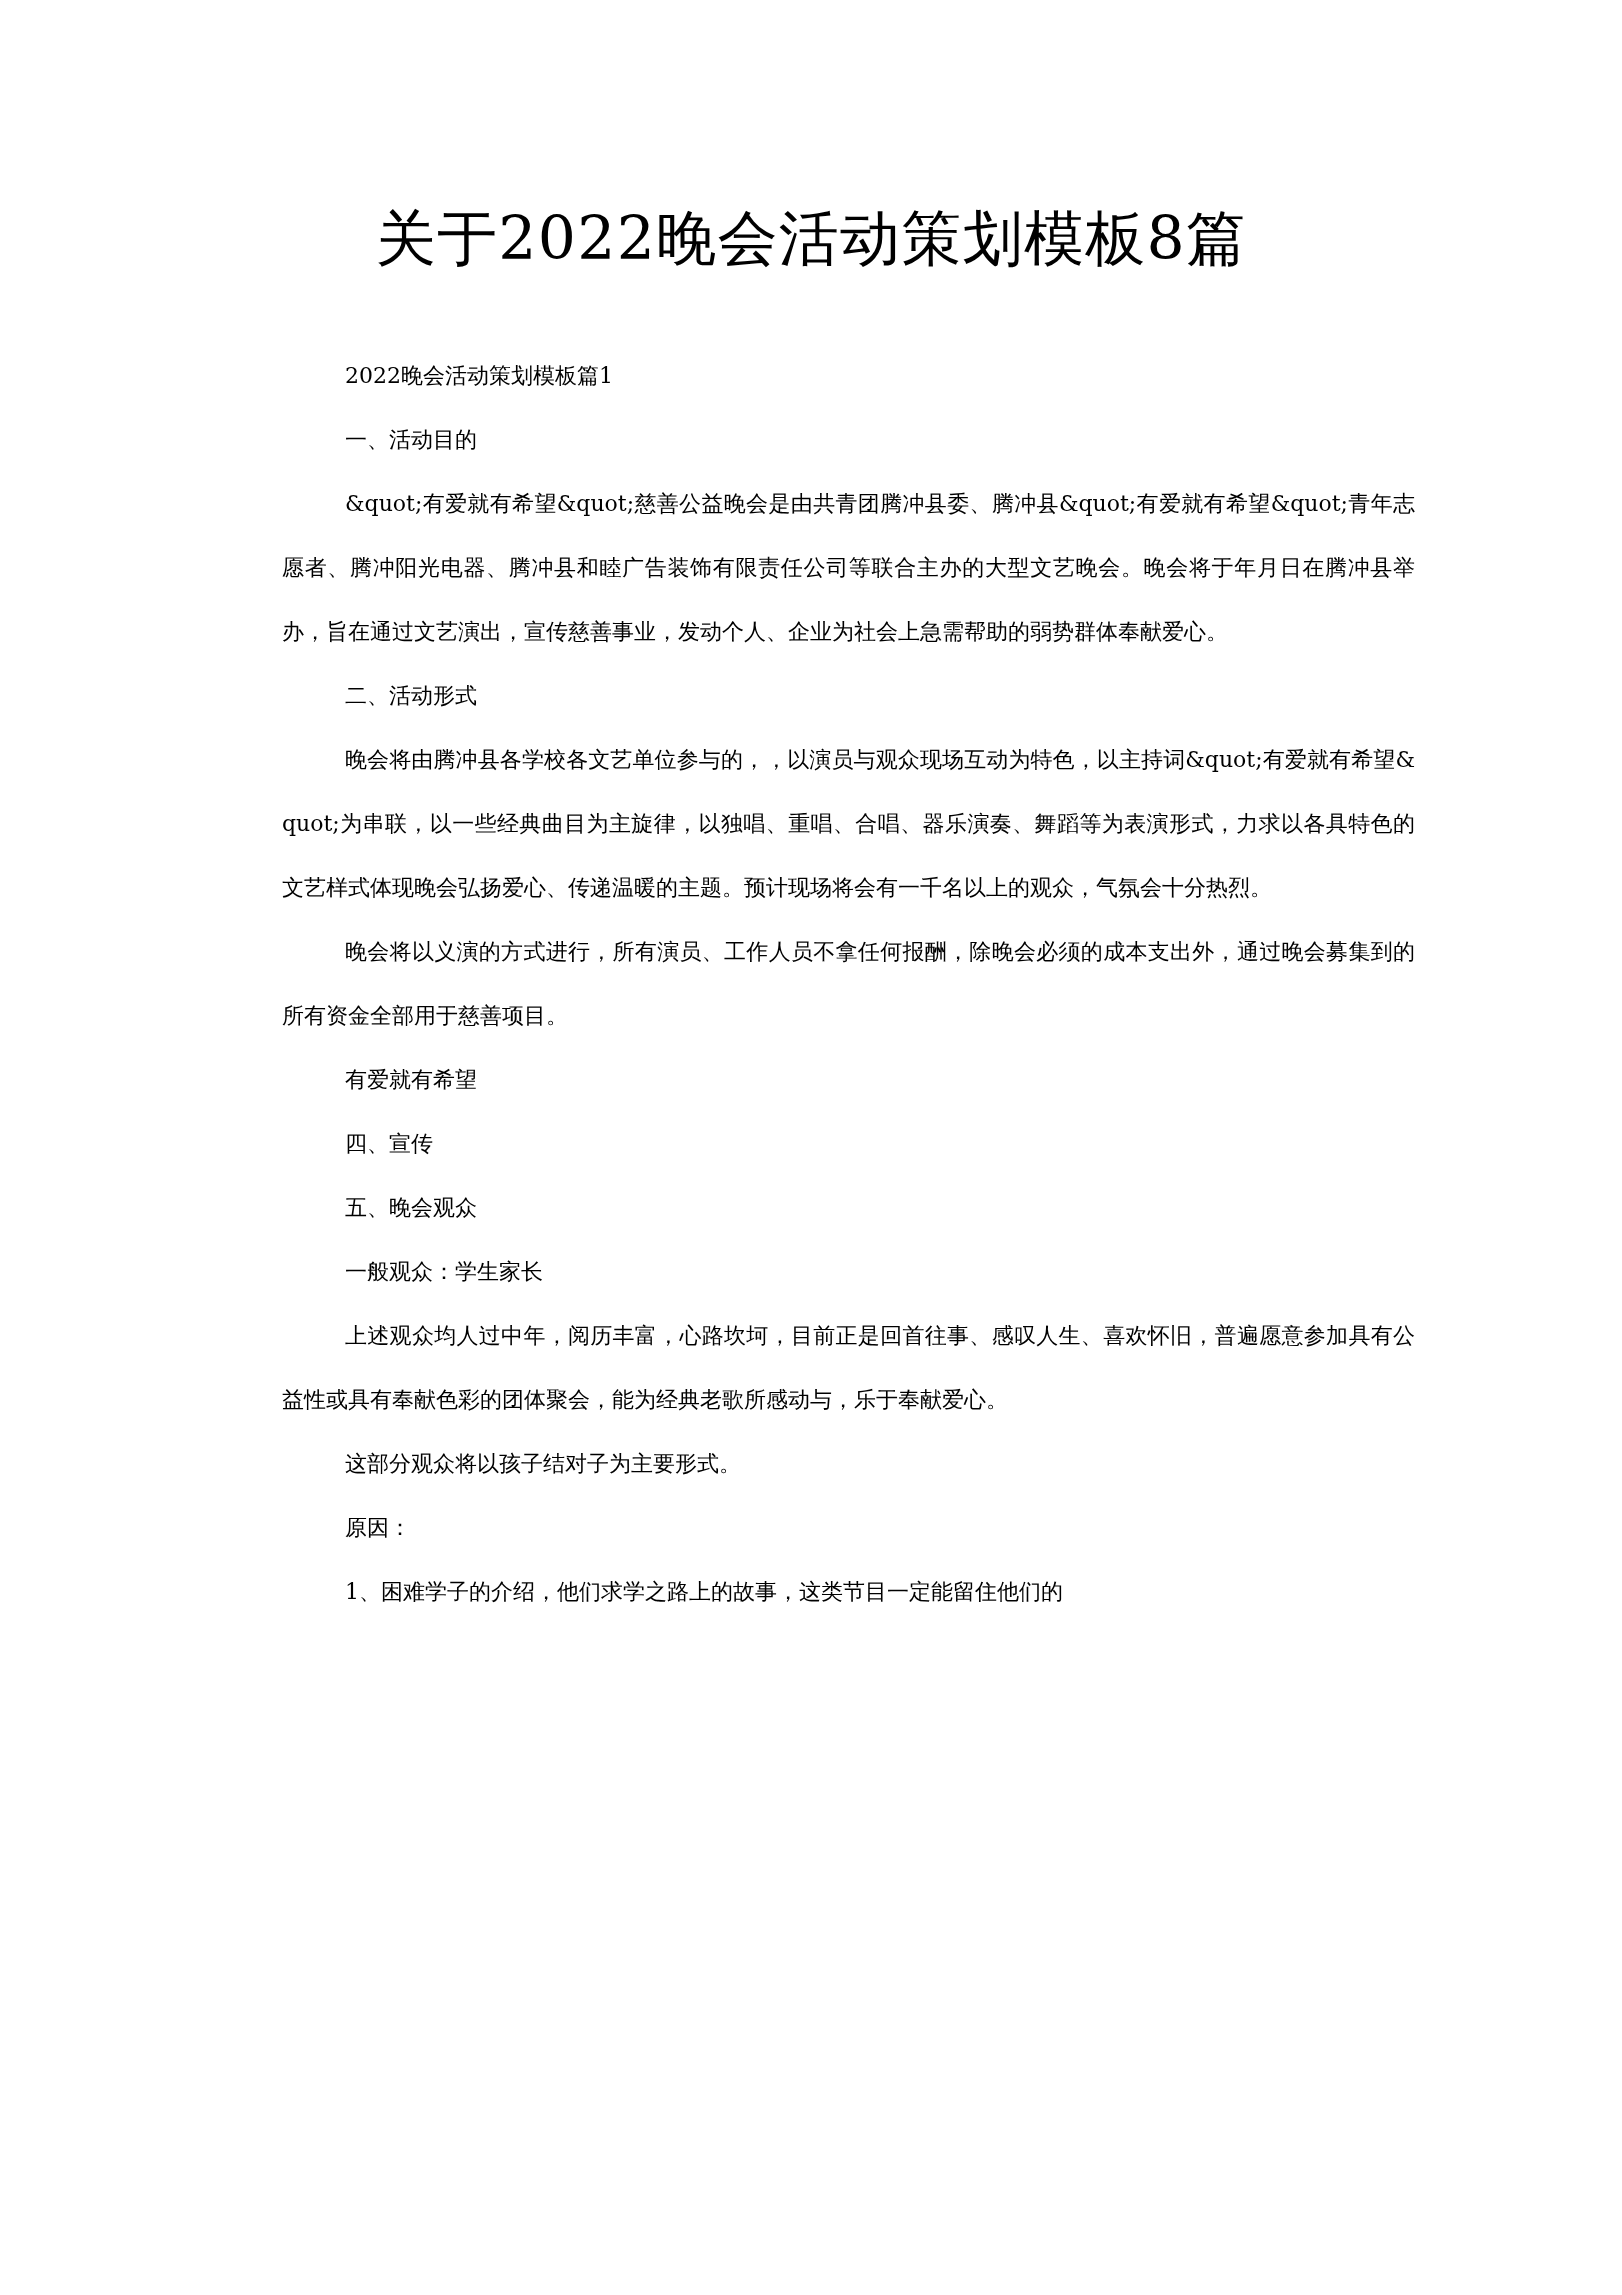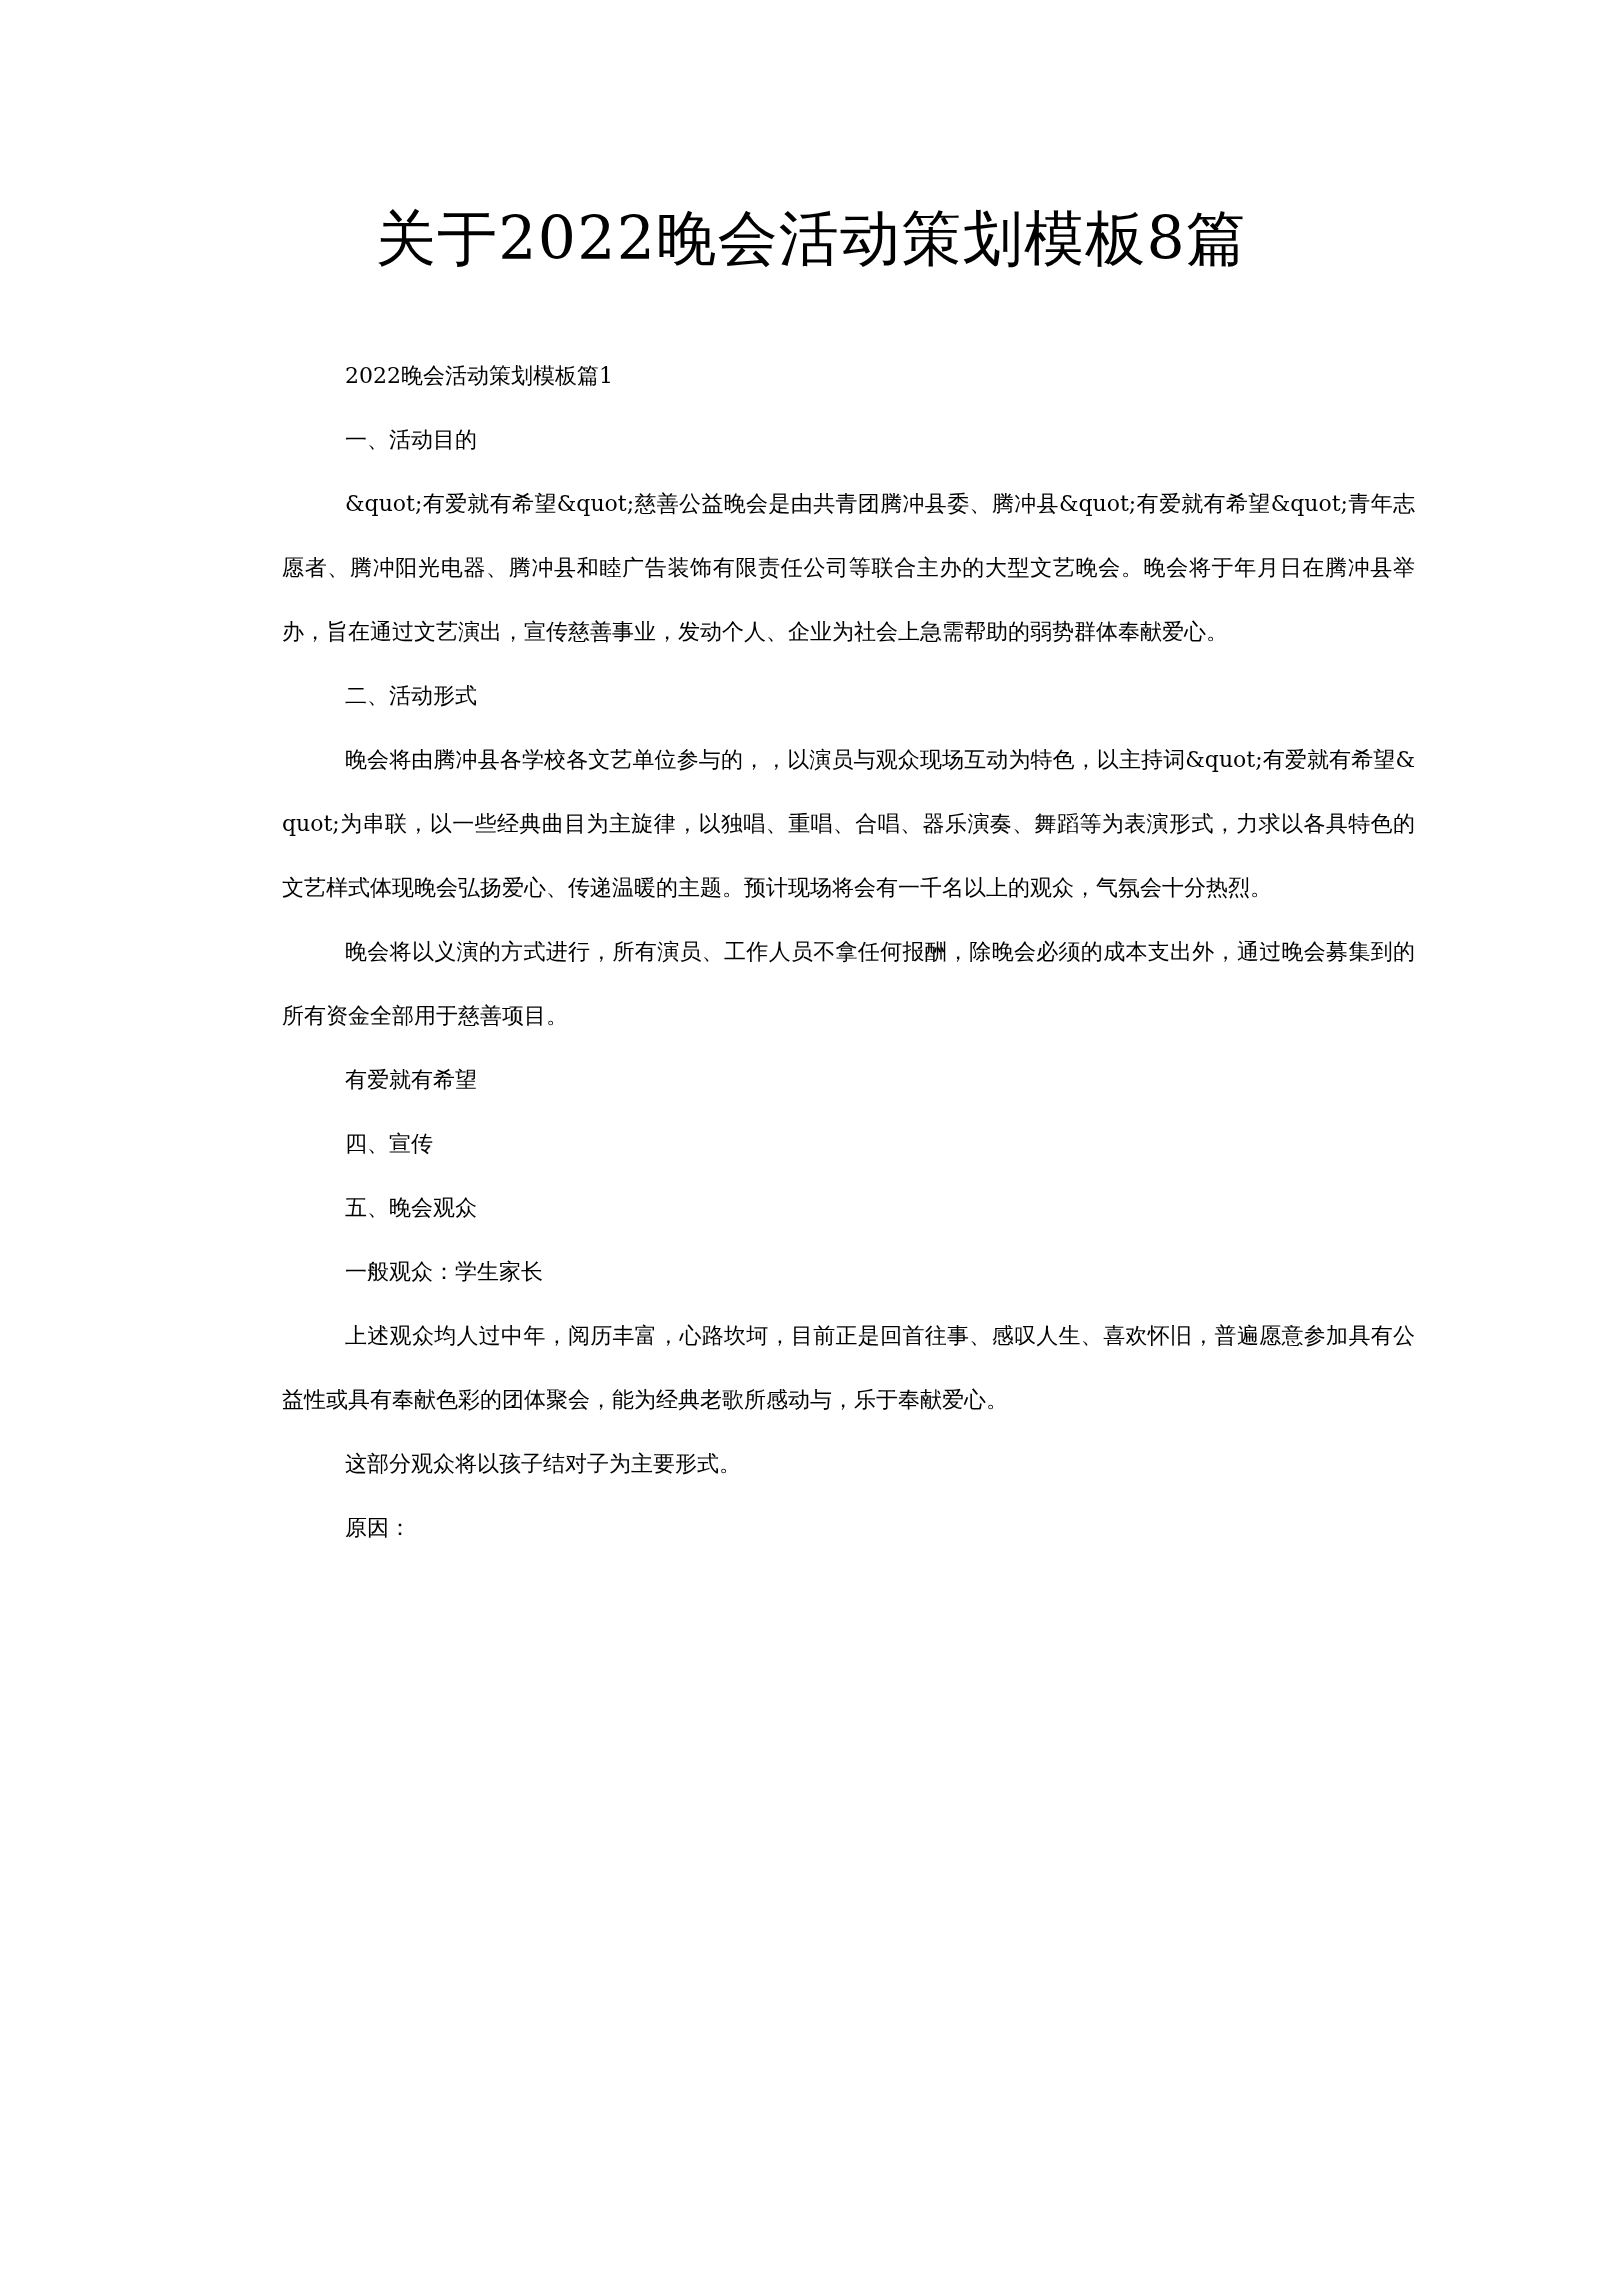--- a/index.html
+++ b/index.html
@@ -66,15 +66,16 @@
     <p class="para">二、活动形式</p>
     <p class="para">晚会将由腾冲县各学校各文艺单位参与的，，以演员与观众现场互动为特色，以主持词&amp;quot;有爱就有希望&amp;quot;为串联，以一些经典曲目为主旋律，以独唱、重唱、合唱、器乐演奏、舞蹈等为表演形式，力求以各具特色的文艺样式体现晚会弘扬爱心、传递温暖的主题。预计现场将会有一千名以上的观众，气氛会十分热烈。</p>
     <p class="para">晚会将以义演的方式进行，所有演员、工作人员不拿任何报酬，除晚会必须的成本支出外，通过晚会募集到的所有资金全部用于慈善项目。</p>
     <p class="para">有爱就有希望</p>
     <p class="para">四、宣传</p>
     <p class="para">五、晚会观众</p>
     <p class="para">一般观众：学生家长</p>
     <p class="para">上述观众均人过中年，阅历丰富，心路坎坷，目前正是回首往事、感叹人生、喜欢怀旧，普遍愿意参加具有公益性或具有奉献色彩的团体聚会，能为经典老歌所感动与，乐于奉献爱心。</p>
     <p class="para">这部分观众将以孩子结对子为主要形式。</p>
     <p class="para">原因：</p>
+    <p class="para">1、困难学子的介绍，他们求学之路上的故事，这类节目一定能留住他们的</p>
   </div>
 </div>
 
 
 </body></html>

